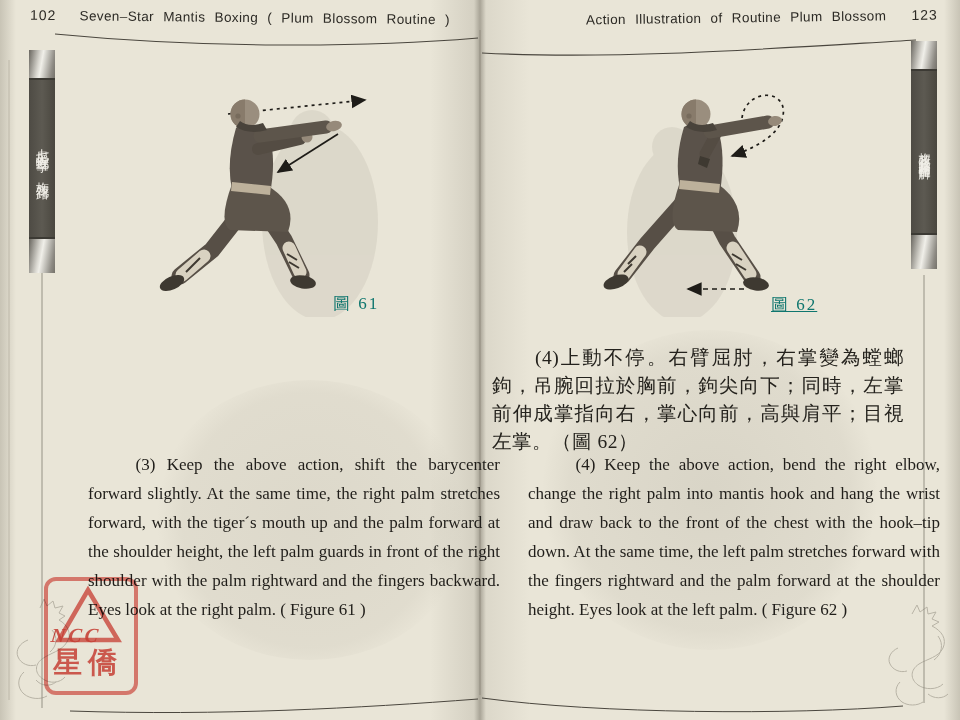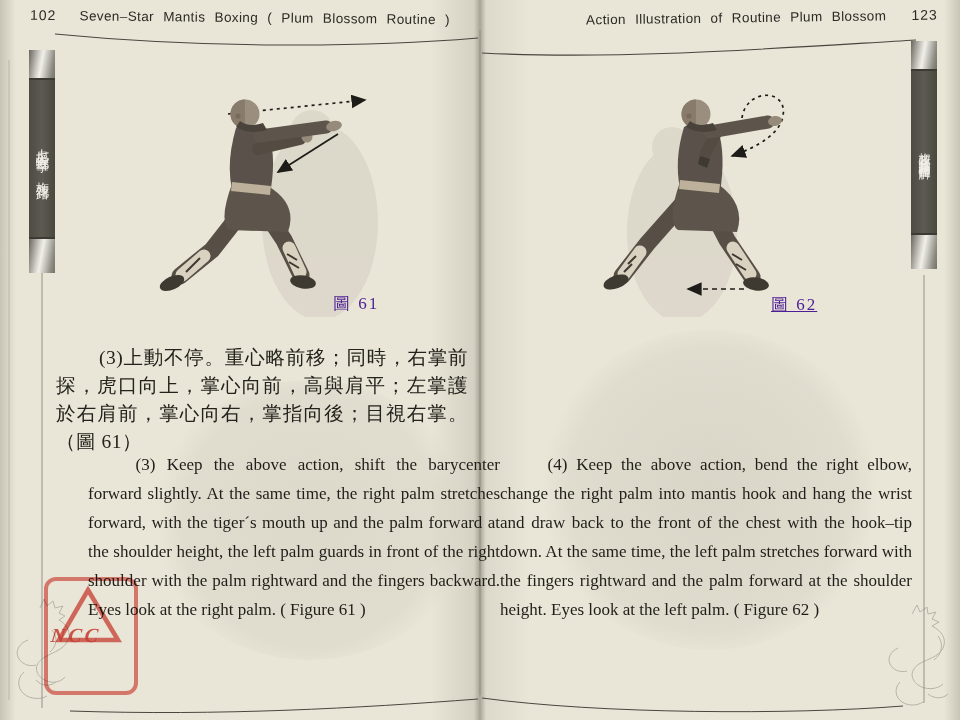--- a/index.html
+++ b/index.html
@@ -44,32 +44,32 @@
   .tab-l .tab-body{height:157px;}
   .tab-r .tab-body{height:162px;}
   .tab-text{writing-mode:vertical-rl;text-orientation:upright;color:#f1efe8;
     font-size:13px;letter-spacing:3px;font-family:"Liberation Serif",serif;}
   .tab-r .tab-text{font-size:12px;letter-spacing:2px;}
 
   
   .fig{position:absolute;width:300px;height:245px;}
   .fig61{left:150px;top:72px;}
   .fig62{left:572px;top:72px;}
-  .fig-caption{position:absolute;font-size:17px;color:#4c1d95;letter-spacing:2px;white-space:nowrap;}
+  .fig-caption{position:absolute;font-size:17px;color:#0f766e;letter-spacing:2px;white-space:nowrap;}
   .cap61{left:333px;top:292px;}
   .cap62{left:771px;top:293px;text-decoration:underline;}
 
   
   .para{position:absolute;width:412px;text-align:justify;}
   .cn{font-size:19.5px;line-height:28px;color:#24221d;text-indent:2.2em;letter-spacing:.5px;}
   .en{font-size:17px;line-height:29px;color:#201e1a;text-indent:2.8em;margin-left:32px;}
   .cn-l{left:56px;top:344px;}
   .en-l{left:56px;top:450px;}
   .cn-r{left:492px;top:344px;}
-  .en-r{left:468px;top:450px;}
+  .en-r{left:496px;top:450px;}
 
   
   .stamp{position:absolute;left:44px;top:577px;width:86px;height:110px;
     border:4px solid rgba(223,85,77,.72);border-radius:12px;mix-blend-mode:multiply;}
   .stamp svg{position:absolute;left:6px;top:5px;}
   .stamp .ncc{position:absolute;left:3px;top:43px;font-style:italic;font-weight:bold;
     font-size:20px;letter-spacing:3px;color:rgba(216,70,62,.88);transform:skewX(-6deg);
     font-family:"Liberation Serif",serif;}
   .stamp .xq{position:absolute;left:5px;top:62px;font-size:29px;font-weight:bold;
     letter-spacing:6px;color:rgba(216,70,62,.85);white-space:nowrap;}
@@ -201,24 +201,25 @@
       <circle cx="124" cy="42" r="14.5" fill="#9a8e7e"></circle>
       <path d="M124,27.5 a14.5,14.5 0 0 0 0,29 Z" fill="#887b6b"></path>
       <circle cx="117" cy="44" r="2.6" fill="#776b5c"></circle>
       <path d="M114,55 Q127,63 145,58 L141,51 Q127,56 118,49 Z" fill="#49433b"></path>
     </g>
   </svg>
 
   <div class="fig-caption cap61">圖 61</div>
   <div class="fig-caption cap62">圖 62</div>
 
-  <div class="para cn cn-l">(3)上動不停。重心略前移；同時，右掌前探，虎口向上，掌心向前，高與肩平；左掌護於右肩前，掌心向右，掌指向後；目視右掌。（圖 61）</div>
   <div class="para en en-l">(3) Keep the above action, shift the barycenter forward slightly. At the same time, the right palm stretches forward, with the tiger´s mouth up and the palm forward at the shoulder height, the left palm guards in front of the right shoulder with the palm rightward and the fingers backward. Eyes look at the right palm. ( Figure 61 )</div>
+  <div class="para cn cn-r">(4)上動不停。右臂屈肘，右掌變為螳螂鉤，吊腕回拉於胸前，鉤尖向下；同時，左掌前伸成掌指向右，掌心向前，高與肩平；目視左掌。（圖 62）</div>
   <div class="para en en-r">(4) Keep the above action, bend the right elbow, change the right palm into mantis hook and hang the wrist and draw back to the front of the chest with the hook–tip down. At the same time, the left palm stretches forward with the fingers rightward and the palm forward at the shoulder height. Eyes look at the left palm. ( Figure 62 )</div>
 
   <div class="stamp">
     <svg width="72" height="60" viewBox="0 0 72 60">
       <path d="M34,4 L64,54 L5,54 Z" fill="none" stroke="rgba(220,78,70,.8)" stroke-width="4.5"></path>
     </svg>
     <div class="ncc">NCC</div>
+    <div class="xq">星僑</div>
   </div>
 
 </div>
 
 </body></html>

